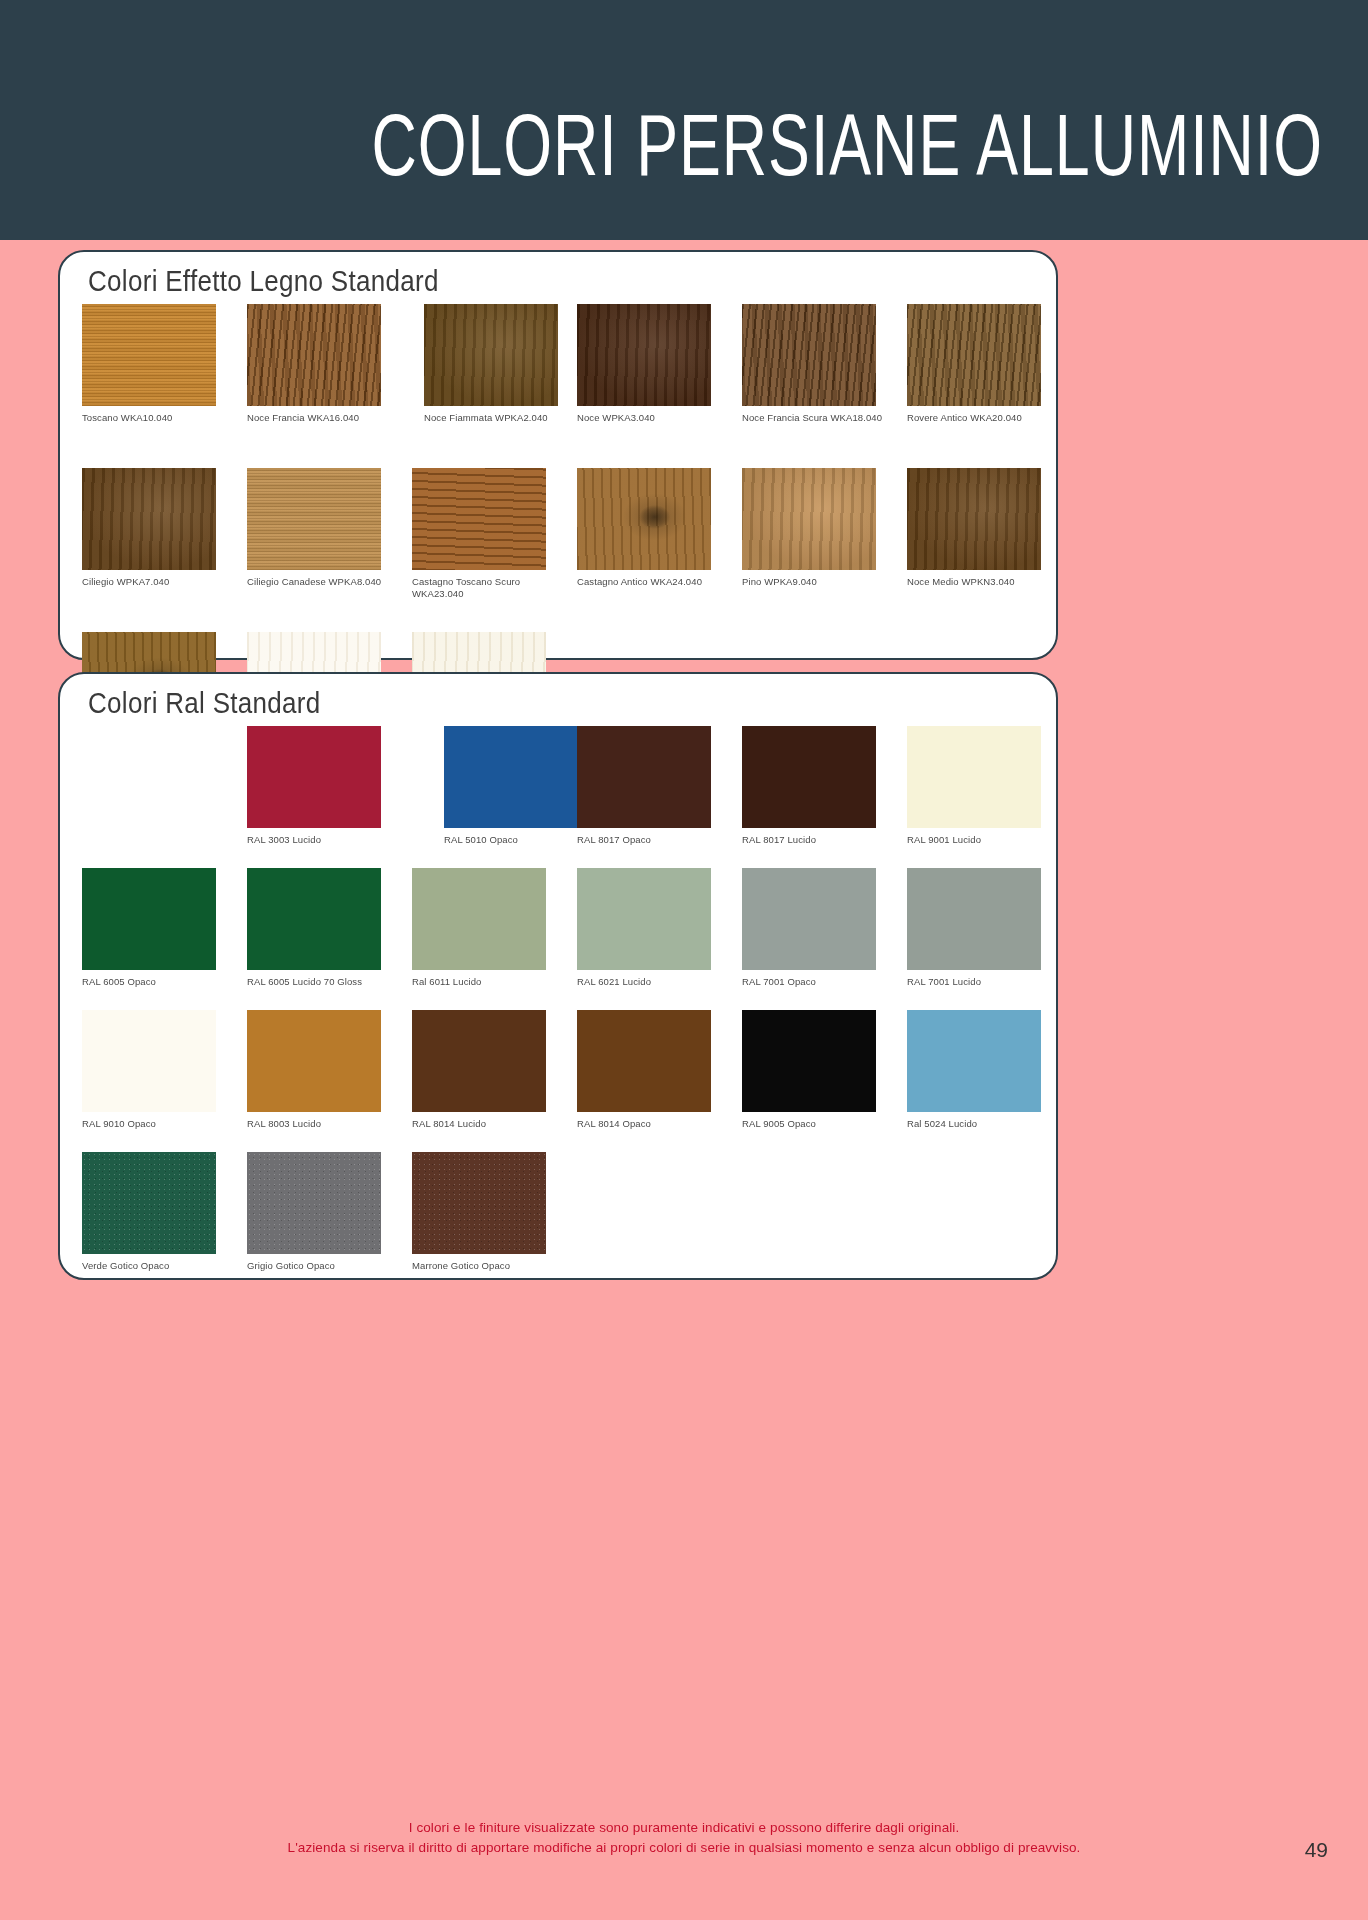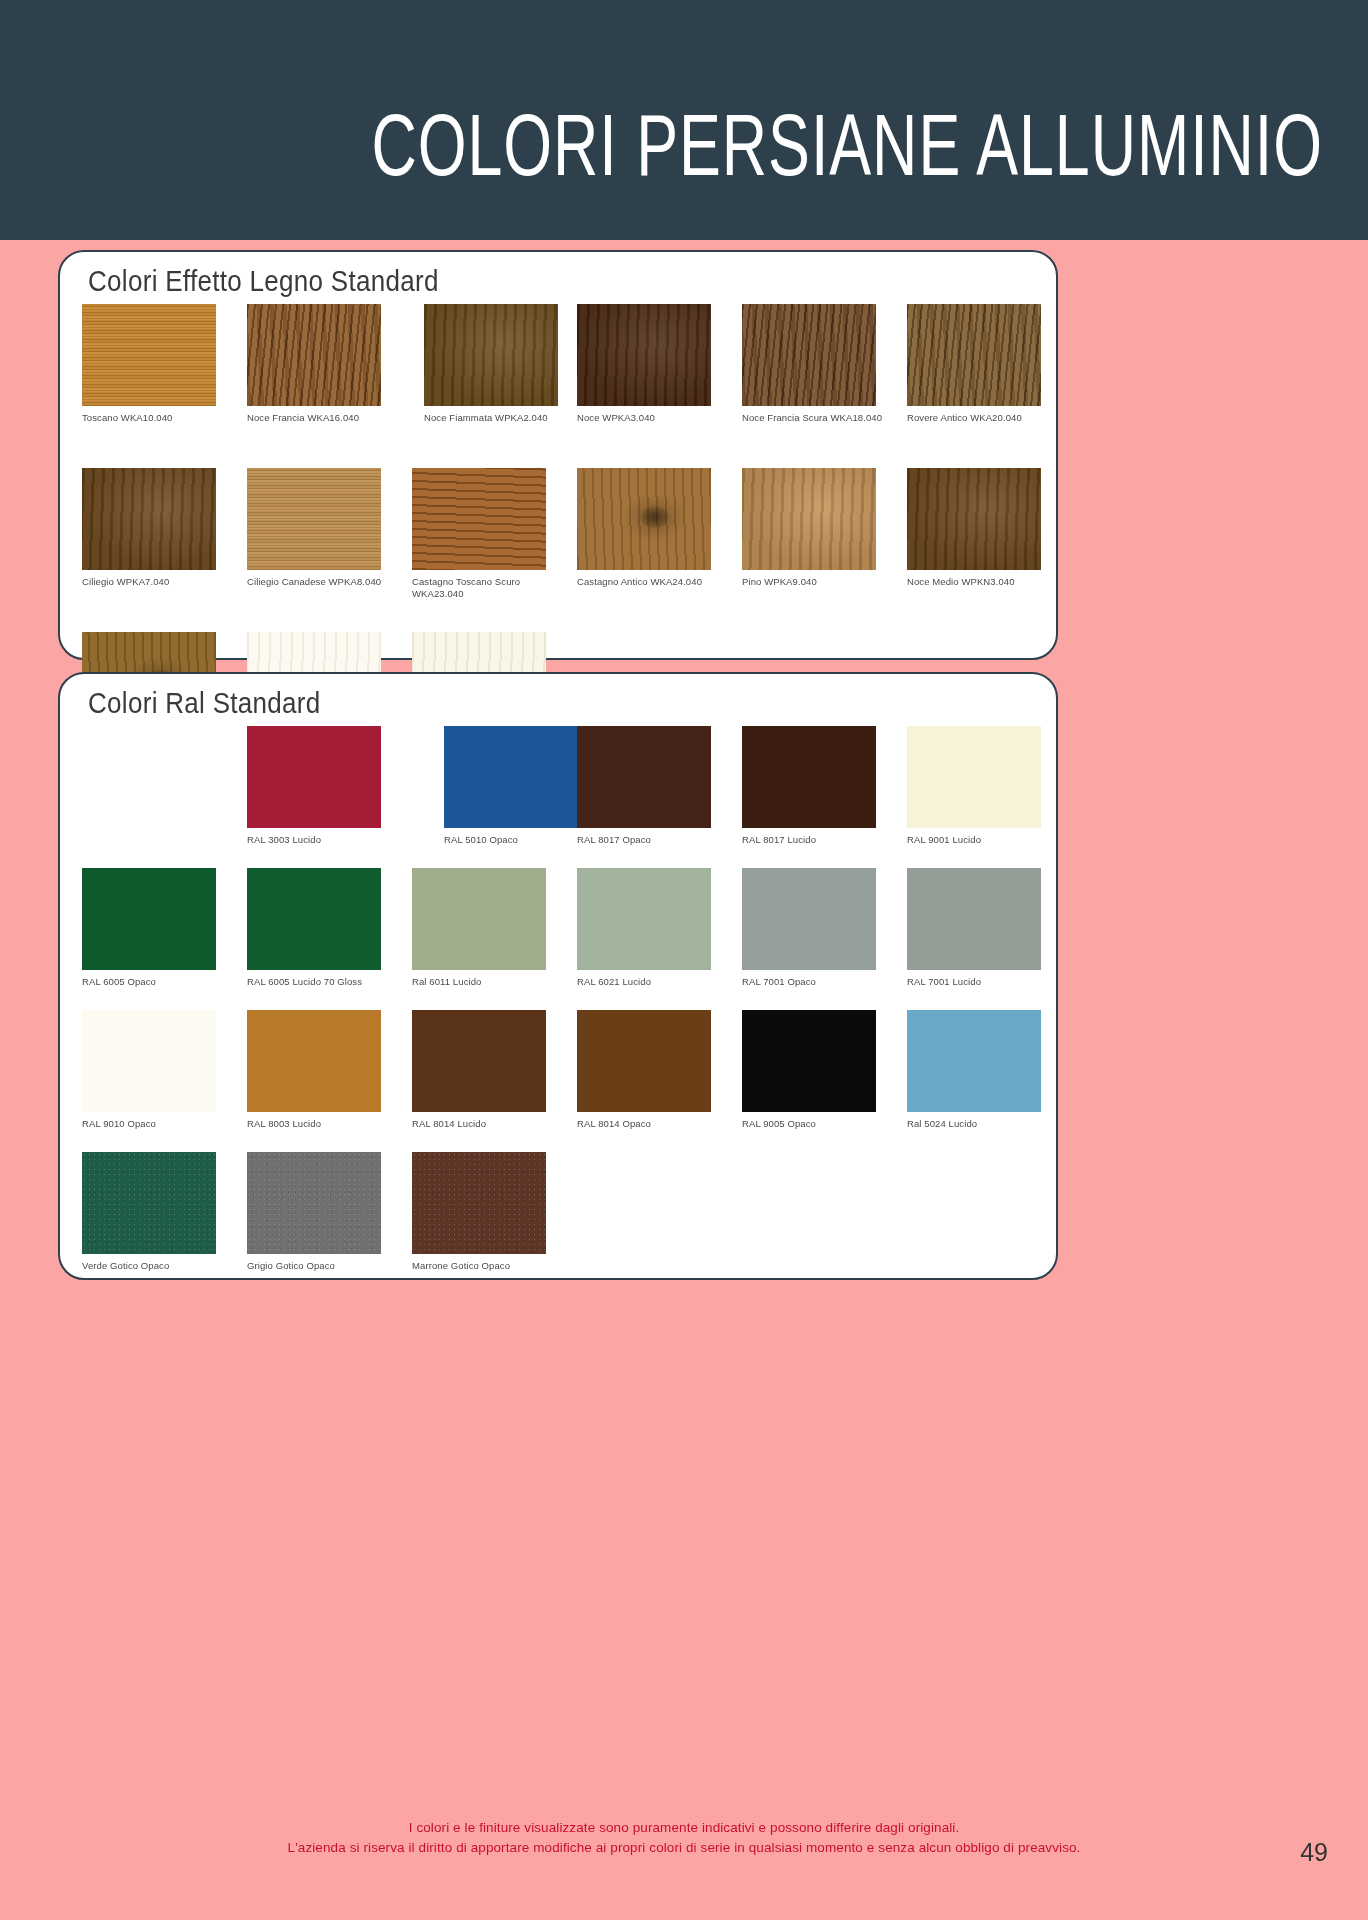--- a/index.html
+++ b/index.html
@@ -136,21 +136,21 @@
     color: #c8102e;
     font-size: 13.5px;
     line-height: 20px;
     font-weight: 400;
     letter-spacing: 0.1px;
   }
   .page-number {
     position: absolute;
     right: 40px;
     top: 1838px;
-    font-size: 25px;
+    font-size: 21px;
     color: #333;
     font-weight: 400;
   }
 </style>
 </head>
 <body>
 
 <div class="page">
 
   <div class="header-band">

